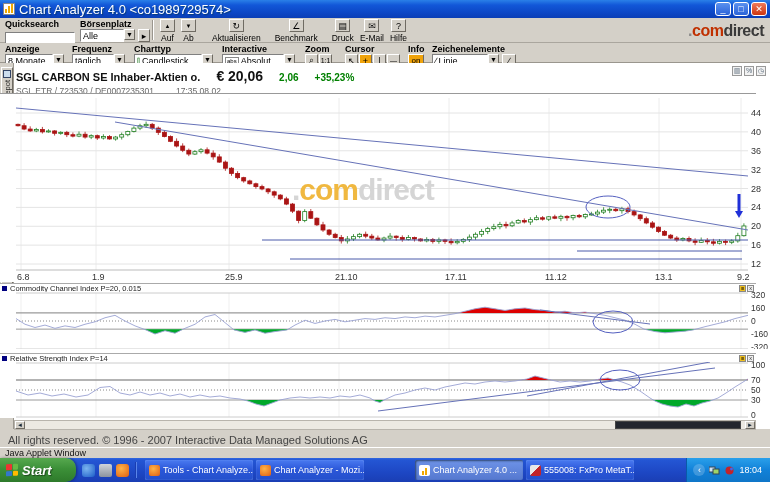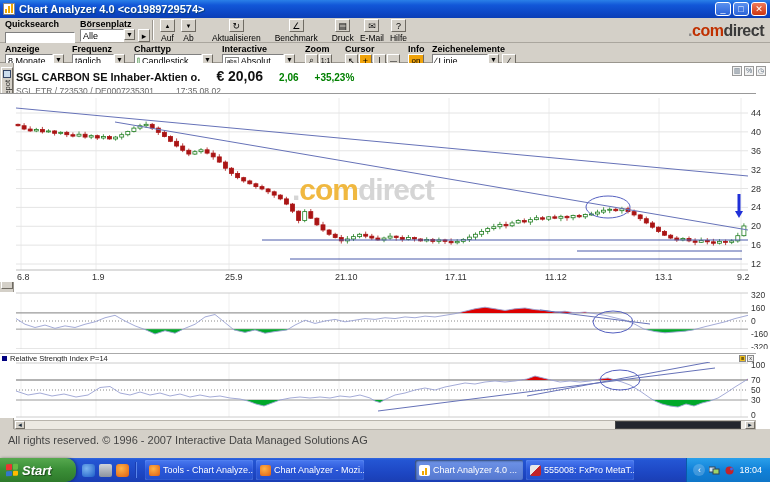--- a/index.html
+++ b/index.html
@@ -7,21 +7,21 @@
   body { font-family:"Liberation Sans", sans-serif; font-size:10px; background:#d4d0c8; }
   #win { position:absolute; left:0; top:0; width:770px; height:482px; }
 
   
   #titlebar { position:absolute; left:0; top:0; width:770px; height:18px;
     background:linear-gradient(180deg,#2a80e8 0%,#1257d8 28%,#0c47c6 70%,#0a3eb6 100%);
     display:flex; align-items:center; padding:0 3px; }
   #title-icon { width:12px; height:12px; background:#fff; border:1px solid #888; margin-right:4px;
     display:flex; align-items:flex-end; justify-content:center; gap:1px; padding:1px; }
   #title-icon i { display:block; width:2px; background:#f2a900; }
-  #titlebar .ttext { color:#fff; font-weight:bold; font-size:11px; text-shadow:1px 1px 1px #0338; flex:1;
+  #titlebar .ttext { color:#fff; font-weight:normal; font-size:13px; text-shadow:1px 1px 1px #0338; flex:1;
     white-space:nowrap; overflow:hidden; }
   .winbtns { display:flex; gap:2px; }
   .winbtn { width:16px; height:14px; border:1px solid #fff; border-radius:3px; color:#fff;
     font-size:9px; line-height:12px; text-align:center;
     background:linear-gradient(180deg,#5a91ef,#2b63d8); }
   .winbtn.close { background:linear-gradient(180deg,#ee7a5a,#cc3511); }
 
   
   .tbar { position:absolute; left:0; width:770px; background:#d4d0c8; }
   #tbar1 { top:18px; height:25px; border-bottom:1px solid #aaa69e; }
@@ -578,20 +578,28 @@
           <line x1="115" y1="28" x2="748" y2="136" stroke="#6672b8" stroke-width="1"></line>
           <line x1="262" y1="146" x2="748" y2="146" stroke="#4a5aaa" stroke-width="1"></line>
           <line x1="577" y1="157" x2="742" y2="157" stroke="#4a5aaa" stroke-width="1"></line>
           <line x1="290" y1="165" x2="742" y2="165" stroke="#4a5aaa" stroke-width="1"></line>
           <ellipse cx="608" cy="113" rx="22" ry="11" fill="none" stroke="#5560c0" stroke-width="1"></ellipse>
           <line x1="739" y1="100" x2="739" y2="118" stroke="#2030d8" stroke-width="3"></line>
           <polygon points="735,117 743,117 739,124" fill="#2030d8"></polygon>
         </svg>
     </div>
 
+    <div id="cci-head" class="panelhead">
+      <span class="sq"></span>
+      <span class="ptitle">Commodity Channel Index P=20, 0.015</span>
+      <span class="pbtns">
+        <span class="pbtn y">≡</span>
+        <span class="pbtn x">x</span>
+      </span>
+    </div>
     <div id="cci-plot" class="plotwrap">
       <svg id="cci-svg" width="770" height="57">
           <line x1="21" y1="1" x2="21" y2="57" stroke="#efefef"></line>
           <line x1="96" y1="1" x2="96" y2="57" stroke="#efefef"></line>
           <line x1="229" y1="1" x2="229" y2="57" stroke="#efefef"></line>
           <line x1="339" y1="1" x2="339" y2="57" stroke="#efefef"></line>
           <line x1="449" y1="1" x2="449" y2="57" stroke="#efefef"></line>
           <line x1="549" y1="1" x2="549" y2="57" stroke="#efefef"></line>
           <line x1="659" y1="1" x2="659" y2="57" stroke="#efefef"></line>
           <line x1="741" y1="1" x2="741" y2="57" stroke="#efefef"></line>
@@ -661,20 +669,21 @@
       <span class="sbtn">◄</span>
       <span id="strack">
         <span id="sthumb" style="left:82%;width:17.5%"></span>
       </span>
       <span class="sbtn">►</span>
     </div>
 
     <div id="copyright">All rights reserved. © 1996 - 2007 Interactive Data Managed Solutions AG</div>
   </div>
 
+  <div id="javabar">Java Applet Window</div>
 
   <div id="taskbar">
     <div id="startbtn">
       <span id="startflag">
         <i style="background:#e33"></i>
           <i style="background:#6b4"></i>
           <i style="background:#37c"></i>
           <i style="background:#fb0"></i>
       </span>
       <span>Start</span>

